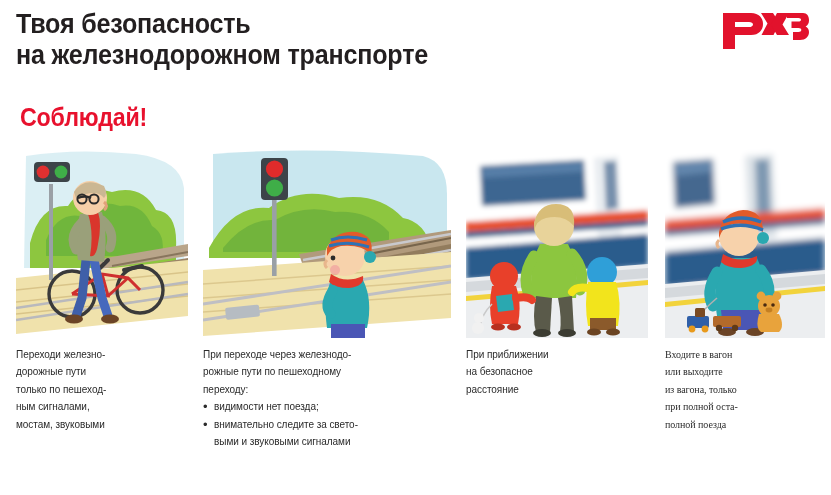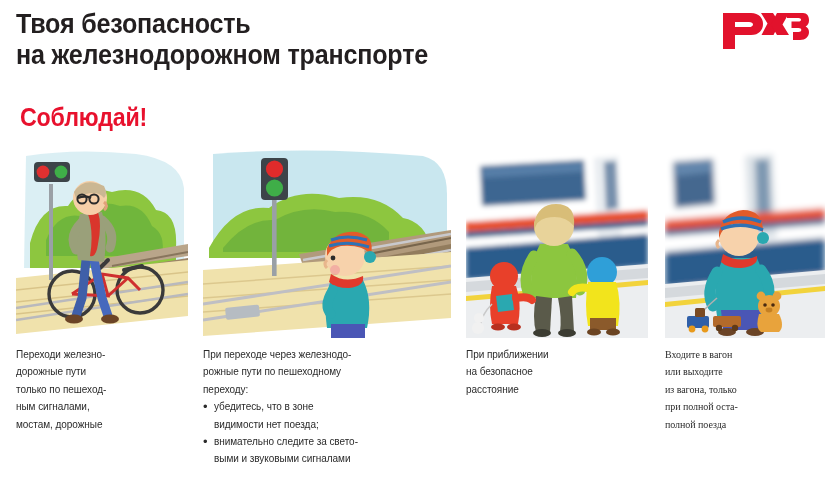--- a/index.html
+++ b/index.html
@@ -213,21 +213,21 @@
             <circle cx="78" cy="51" r="4.6" fill="none" stroke="#2b2b2b" stroke-width="2"></circle>
             <path d="M88 54 q5 4 0 8" stroke="#e2a07a" stroke-width="3" fill="none"></path>
           </g>
         </svg>
       </div>
       <div class="caption">
         <p>Переходи железно-</p>
         <p>дорожные пути</p>
         <p>только по пешеход-</p>
         <p>ным сигналами,</p>
-        <p>мостам, дорожные</p>
+        <p>мостам, звуковыми</p>
       </div>
     </div>
 
     <div class="panel panel-2">
       <div class="art">
         <svg viewBox="0 0 248 190" xmlns="http://www.w3.org/2000/svg">
           <defs>
               <clipPath id="c2">
                 <rect x="0" y="0" width="248" height="190"></rect>
               </clipPath>
@@ -288,21 +288,20 @@
             <rect x="22" y="160" width="34" height="12" rx="2" fill="#b6bcc2" transform="rotate(-6 22 160)"></rect>
           </g>
         </svg>
       </div>
       <div class="caption">
         <p>При переходе через железнодо-</p>
         <p>рожные пути по пешеходному</p>
         <p>переходу:</p>
         <ul>
           <li>
-            <span>убедитесь, что в зоне</span>
             <span class="cont">видимости нет поезда;</span>
           </li>
           <li>
             <span>внимательно следите за свето-</span>
             <span class="cont">выми и звуковыми сигналами</span>
           </li>
         </ul>
       </div>
     </div>
 

